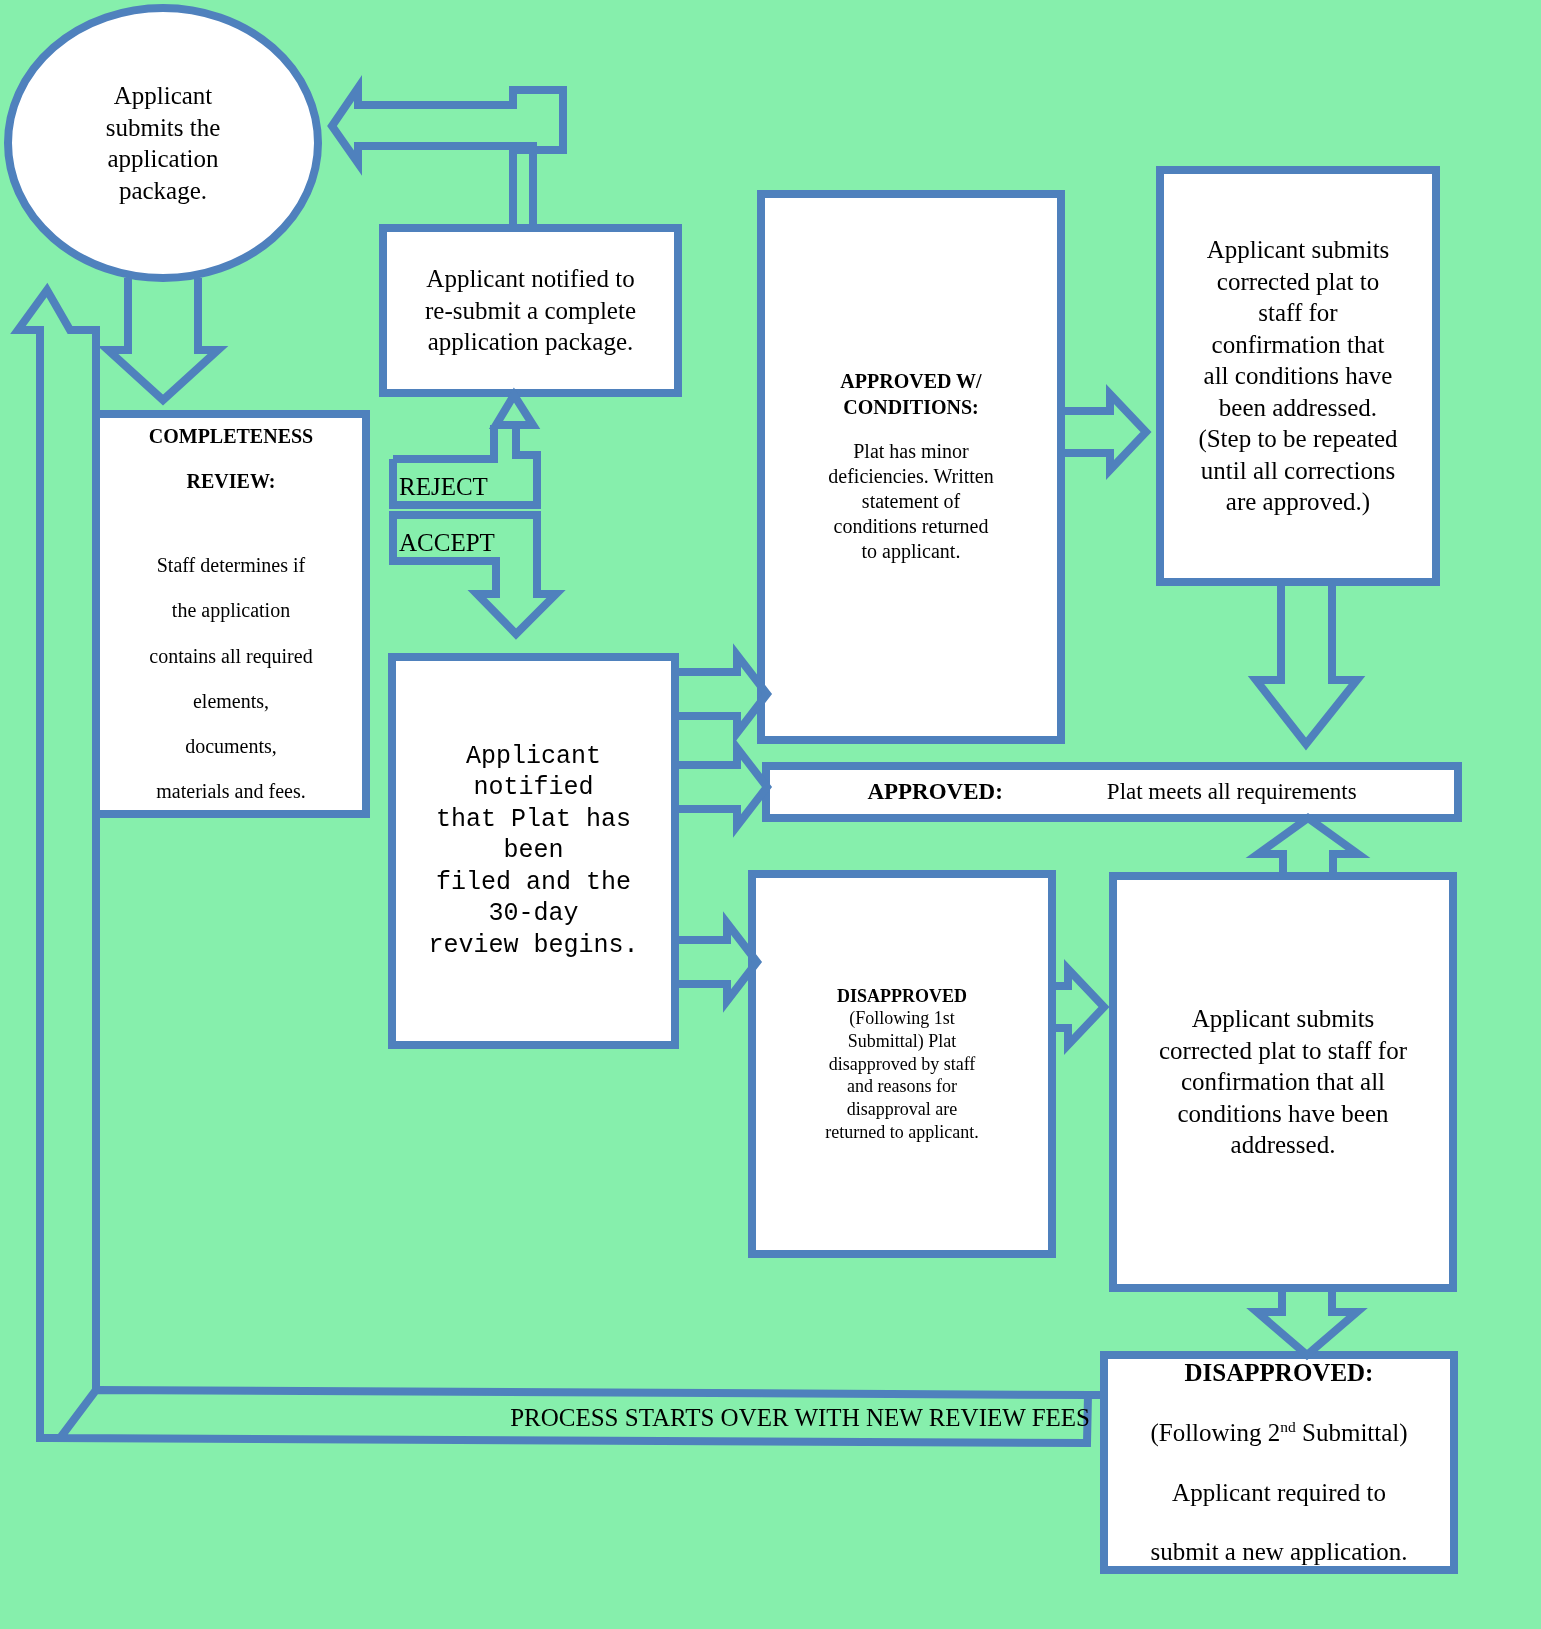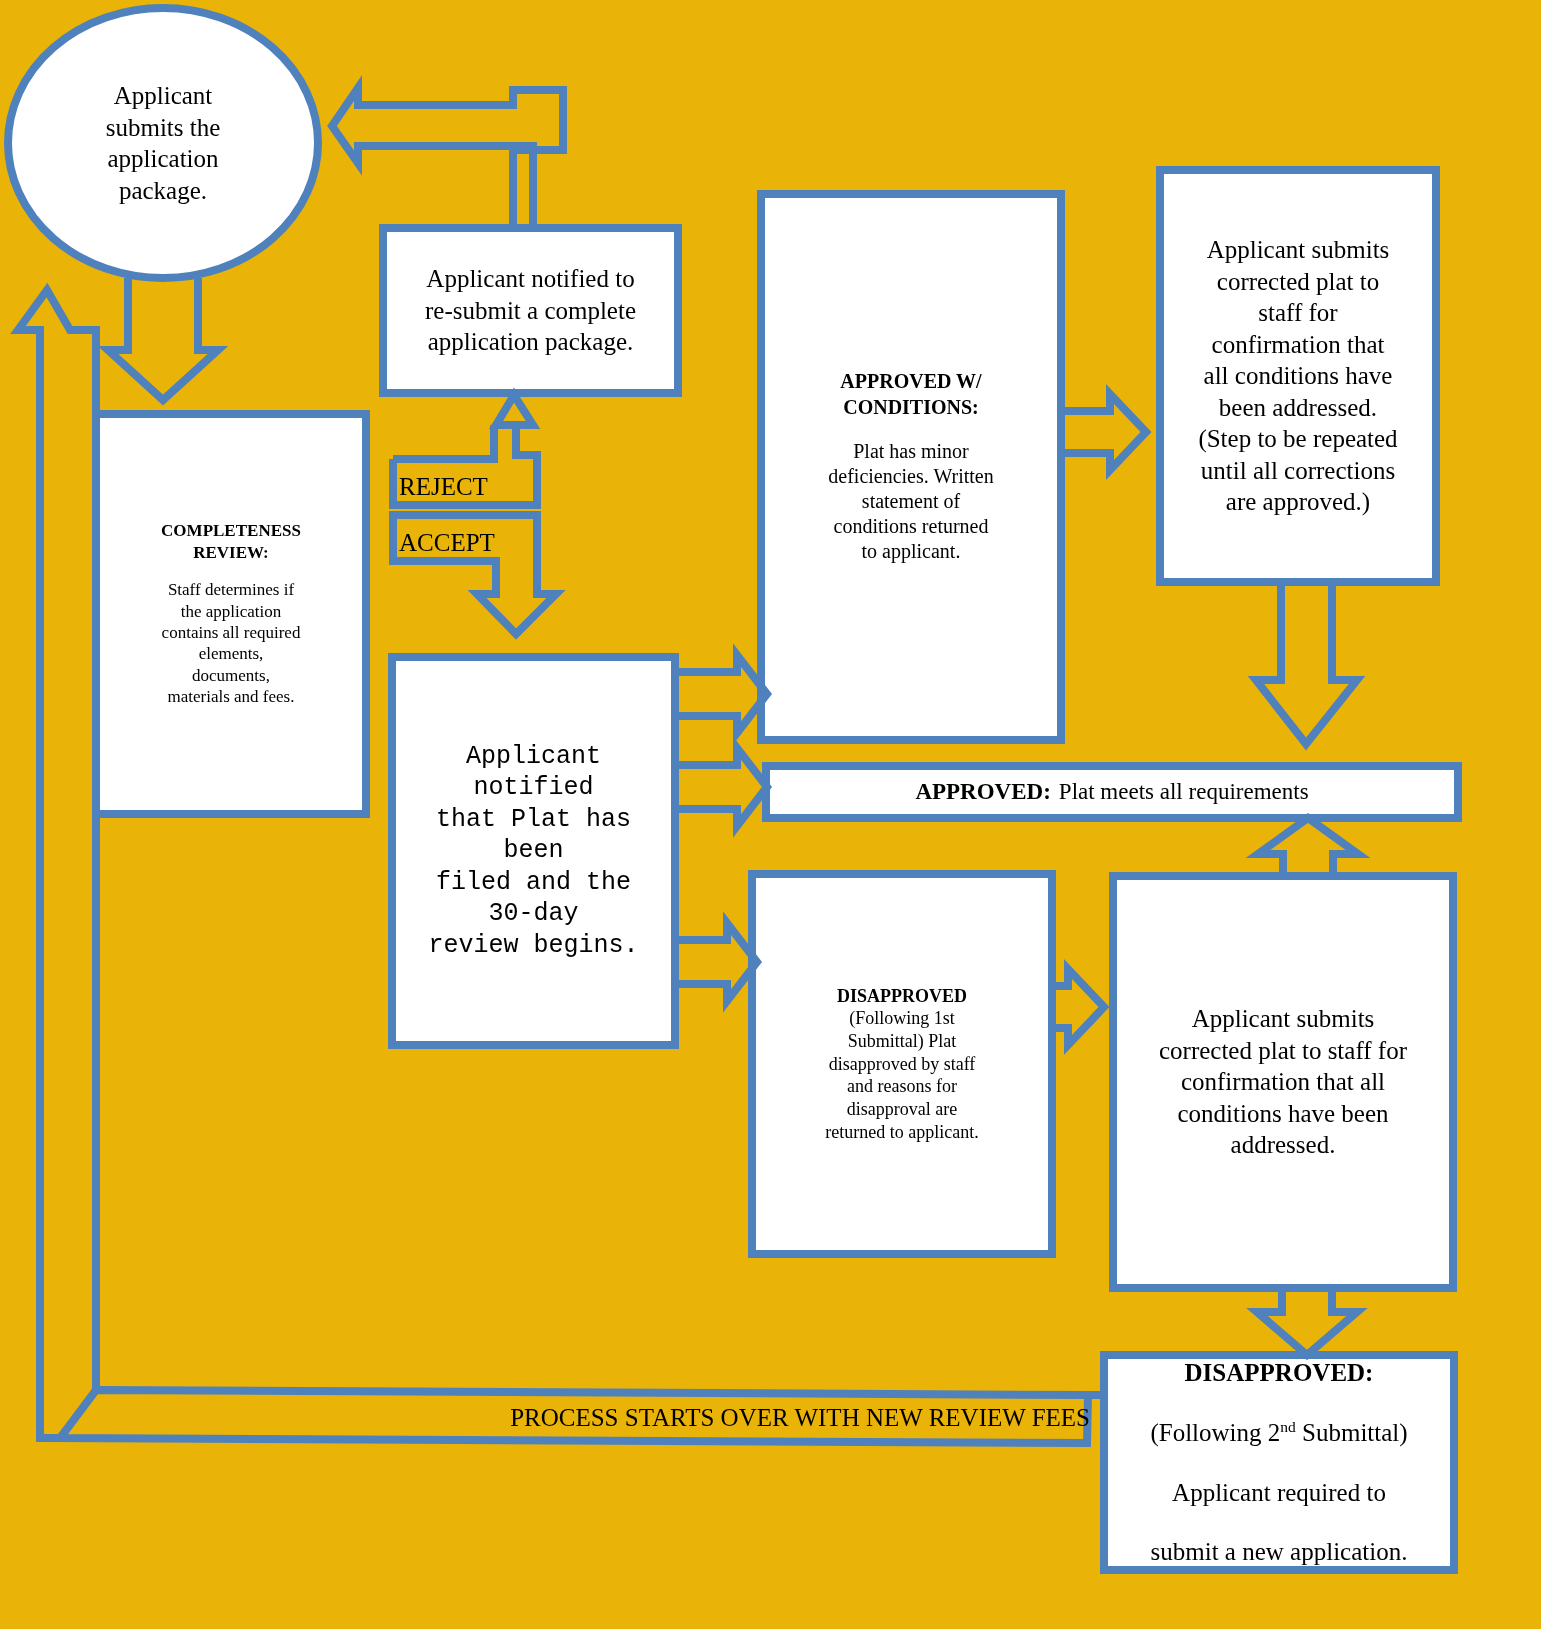--- a/index.html
+++ b/index.html
@@ -5,21 +5,21 @@
 <style>
   html,body{margin:0;padding:0;background:#ffffff;}
   body{
     font-family:"Liberation Serif","DejaVu Serif",serif;
     color:#000000;
   }
   #canvas{
     position:relative;
     width:1541px;
     height:1629px;
-    background:#eab308;
+    background:#86efac;
     overflow:hidden;
   }
   #shapes{
     position:absolute;
     left:0; top:0;
     width:1541px;
     height:1629px;
     pointer-events:none;
   }
   .node{
@@ -40,37 +40,37 @@
   #n-circle{
     left:8px; top:8px; width:310px; height:270px;
     font-size:25px; padding:0 44px;
   }
   #n-resubmit{
     left:383px; top:228px; width:295px; height:165px;
     font-size:25px; padding:0 14px;
   }
   #n-completeness{
     left:96px; top:414px; width:270px; height:400px;
-    font-size:17px; padding:0 16px;
+    font-size:20px; padding:0 16px;gap:20px;
   }
   #n-notified{
     left:392px; top:657px; width:283px; height:388px;
     font-size:25px; padding:0 18px;font-family:Liberation Mono, monospace;
   }
   #n-approved-cond{
     left:761px; top:194px; width:300px; height:546px;
     font-size:20px; padding:0 22px;
   }
   #n-corrected-top{
     left:1160px; top:170px; width:276px; height:412px;
     font-size:25px; padding:0 10px;
   }
   #n-approved-bar{
     left:766px; top:766px; width:692px; height:52px;
-    font-size:23px; flex-direction:row; justify-content:center;
+    font-size:23px; flex-direction:row; justify-content:center;gap:48px;
   }
   #n-disapproved1{
     left:752px; top:874px; width:300px; height:380px;
     font-size:18px; padding:0 18px;
   }
   #n-corrected-bot{
     left:1113px; top:876px; width:340px; height:412px;
     font-size:25px; padding:0 18px;
   }
   #n-disapproved2{

